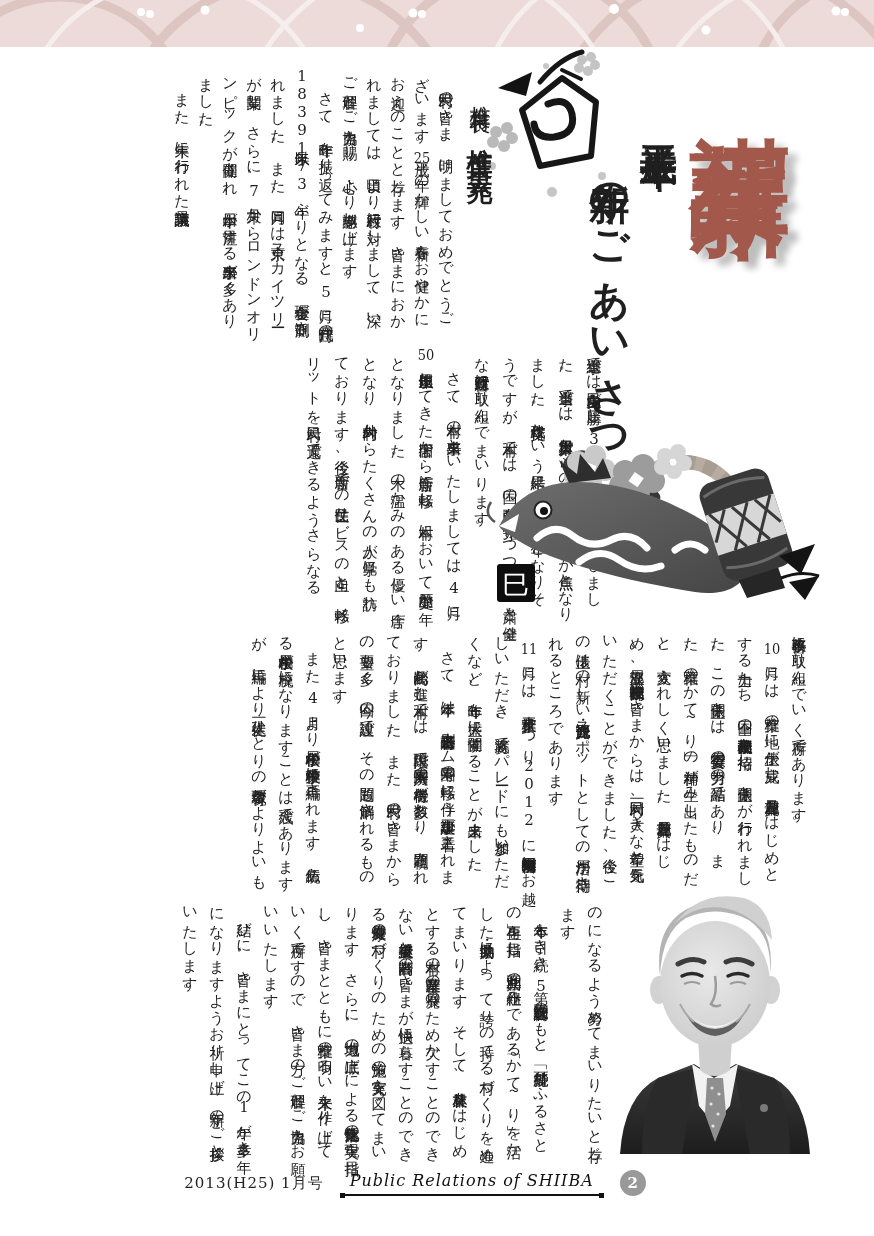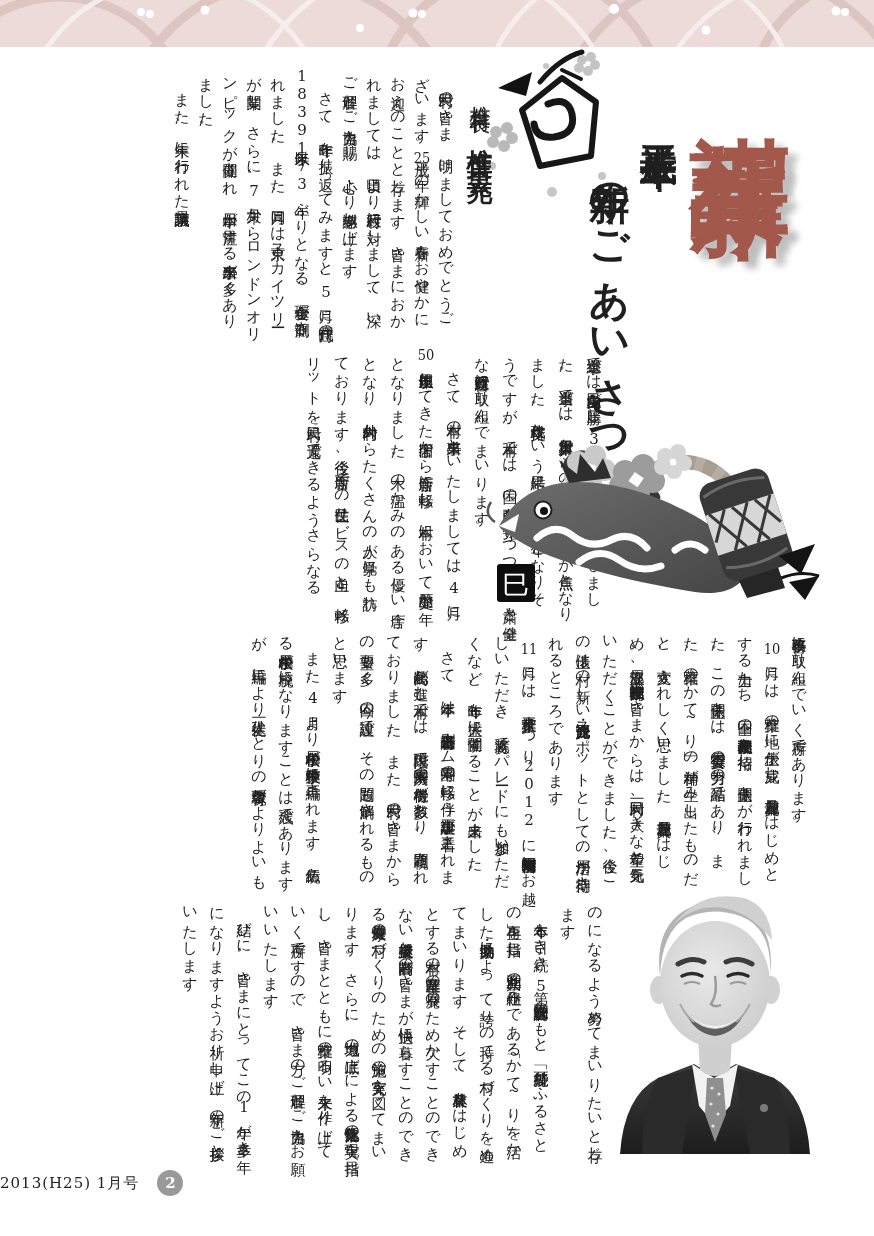--- a/index.html
+++ b/index.html
@@ -49,21 +49,21 @@
   .band-intro-lower{top:347px;left:72px;width:536px;height:268px;font-size:15px;line-height:28px;}
   .band-middle{top:626px;left:70px;width:742px;height:260px;font-size:15px;line-height:27px;}
   .band-closing{top:897px;left:70px;width:538px;height:258px;font-size:15px;line-height:27px;}
   
   .kite-deco{position:absolute;top:46px;left:482px;z-index:1;}
   .fish-deco{position:absolute;top:428px;left:483px;z-index:1;}
   .photo{position:absolute;top:872px;left:612px;width:205px;height:282px;z-index:1;}
   
   .footer{
     position:absolute;top:1168px;left:0;width:830px;height:30px;
-    display:flex;justify-content:flex-start;align-items:center;gap:18px;
+    display:flex;justify-content:center;align-items:center;gap:18px;
   }
   .issue-label{font-size:15px;letter-spacing:1px;color:#222;}
   .pub-label{
     font-style:italic;font-size:16px;color:#111;position:relative;
     padding:0 8px 4px 8px;border-bottom:2px solid #111;letter-spacing:1px;
   }
   .pub-label .sq{position:absolute;width:5px;height:5px;background:#111;bottom:-4px;}
   .pub-label .sq.l{left:-2px;}
   .pub-label .sq.r{right:-2px;}
   .page-badge{
@@ -317,16 +317,21 @@
 
       <path d="M68,132 Q74,144 82,150" fill="none" stroke="#a8a8a8" stroke-width="2"></path>
       <path d="M138,132 Q132,144 124,150" fill="none" stroke="#a8a8a8" stroke-width="2"></path>
 
       <circle cx="152" cy="236" r="4" fill="#7a7a7a"></circle>
     </svg>
   </div>
 
   <div class="footer">
     <span class="issue-label">2013(H25) 1月号</span>
+    <span class="pub-label">
+      <span>Public Relations of SHIIBA</span>
+      <span class="sq l"></span>
+      <span class="sq r"></span>
+    </span>
     <span class="page-badge">2</span>
   </div>
 
 </div>
 
 </body></html>

